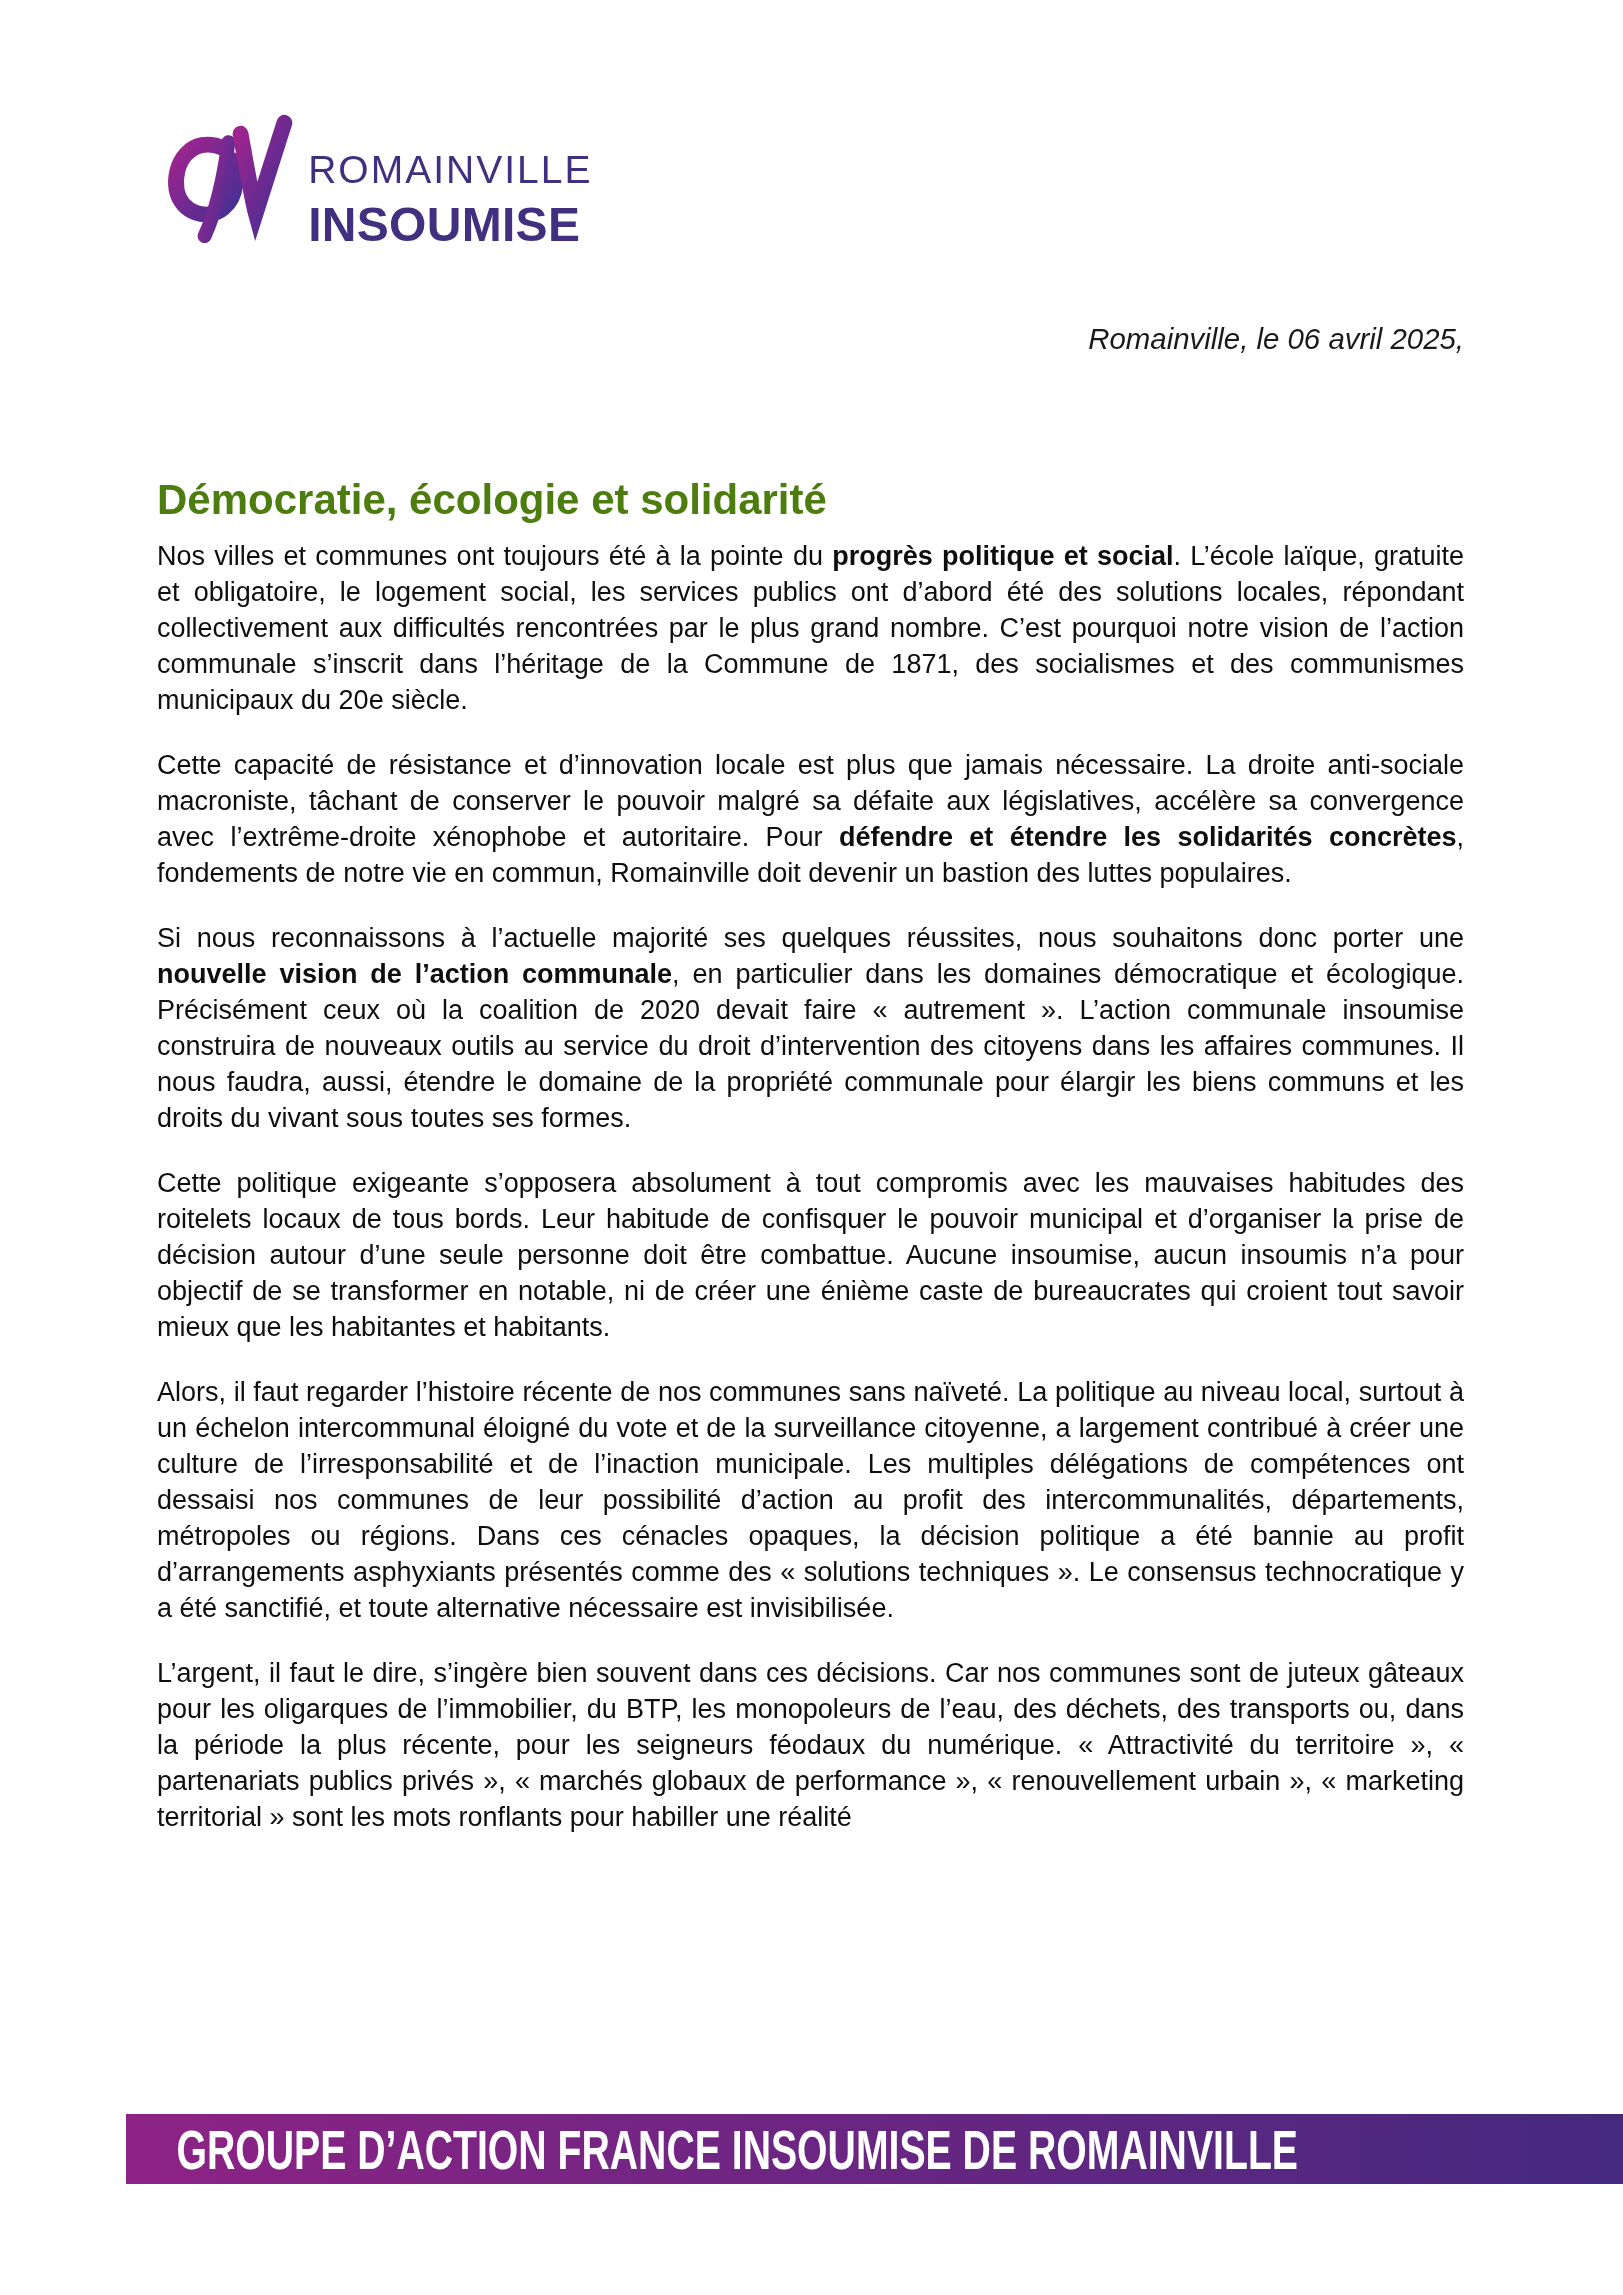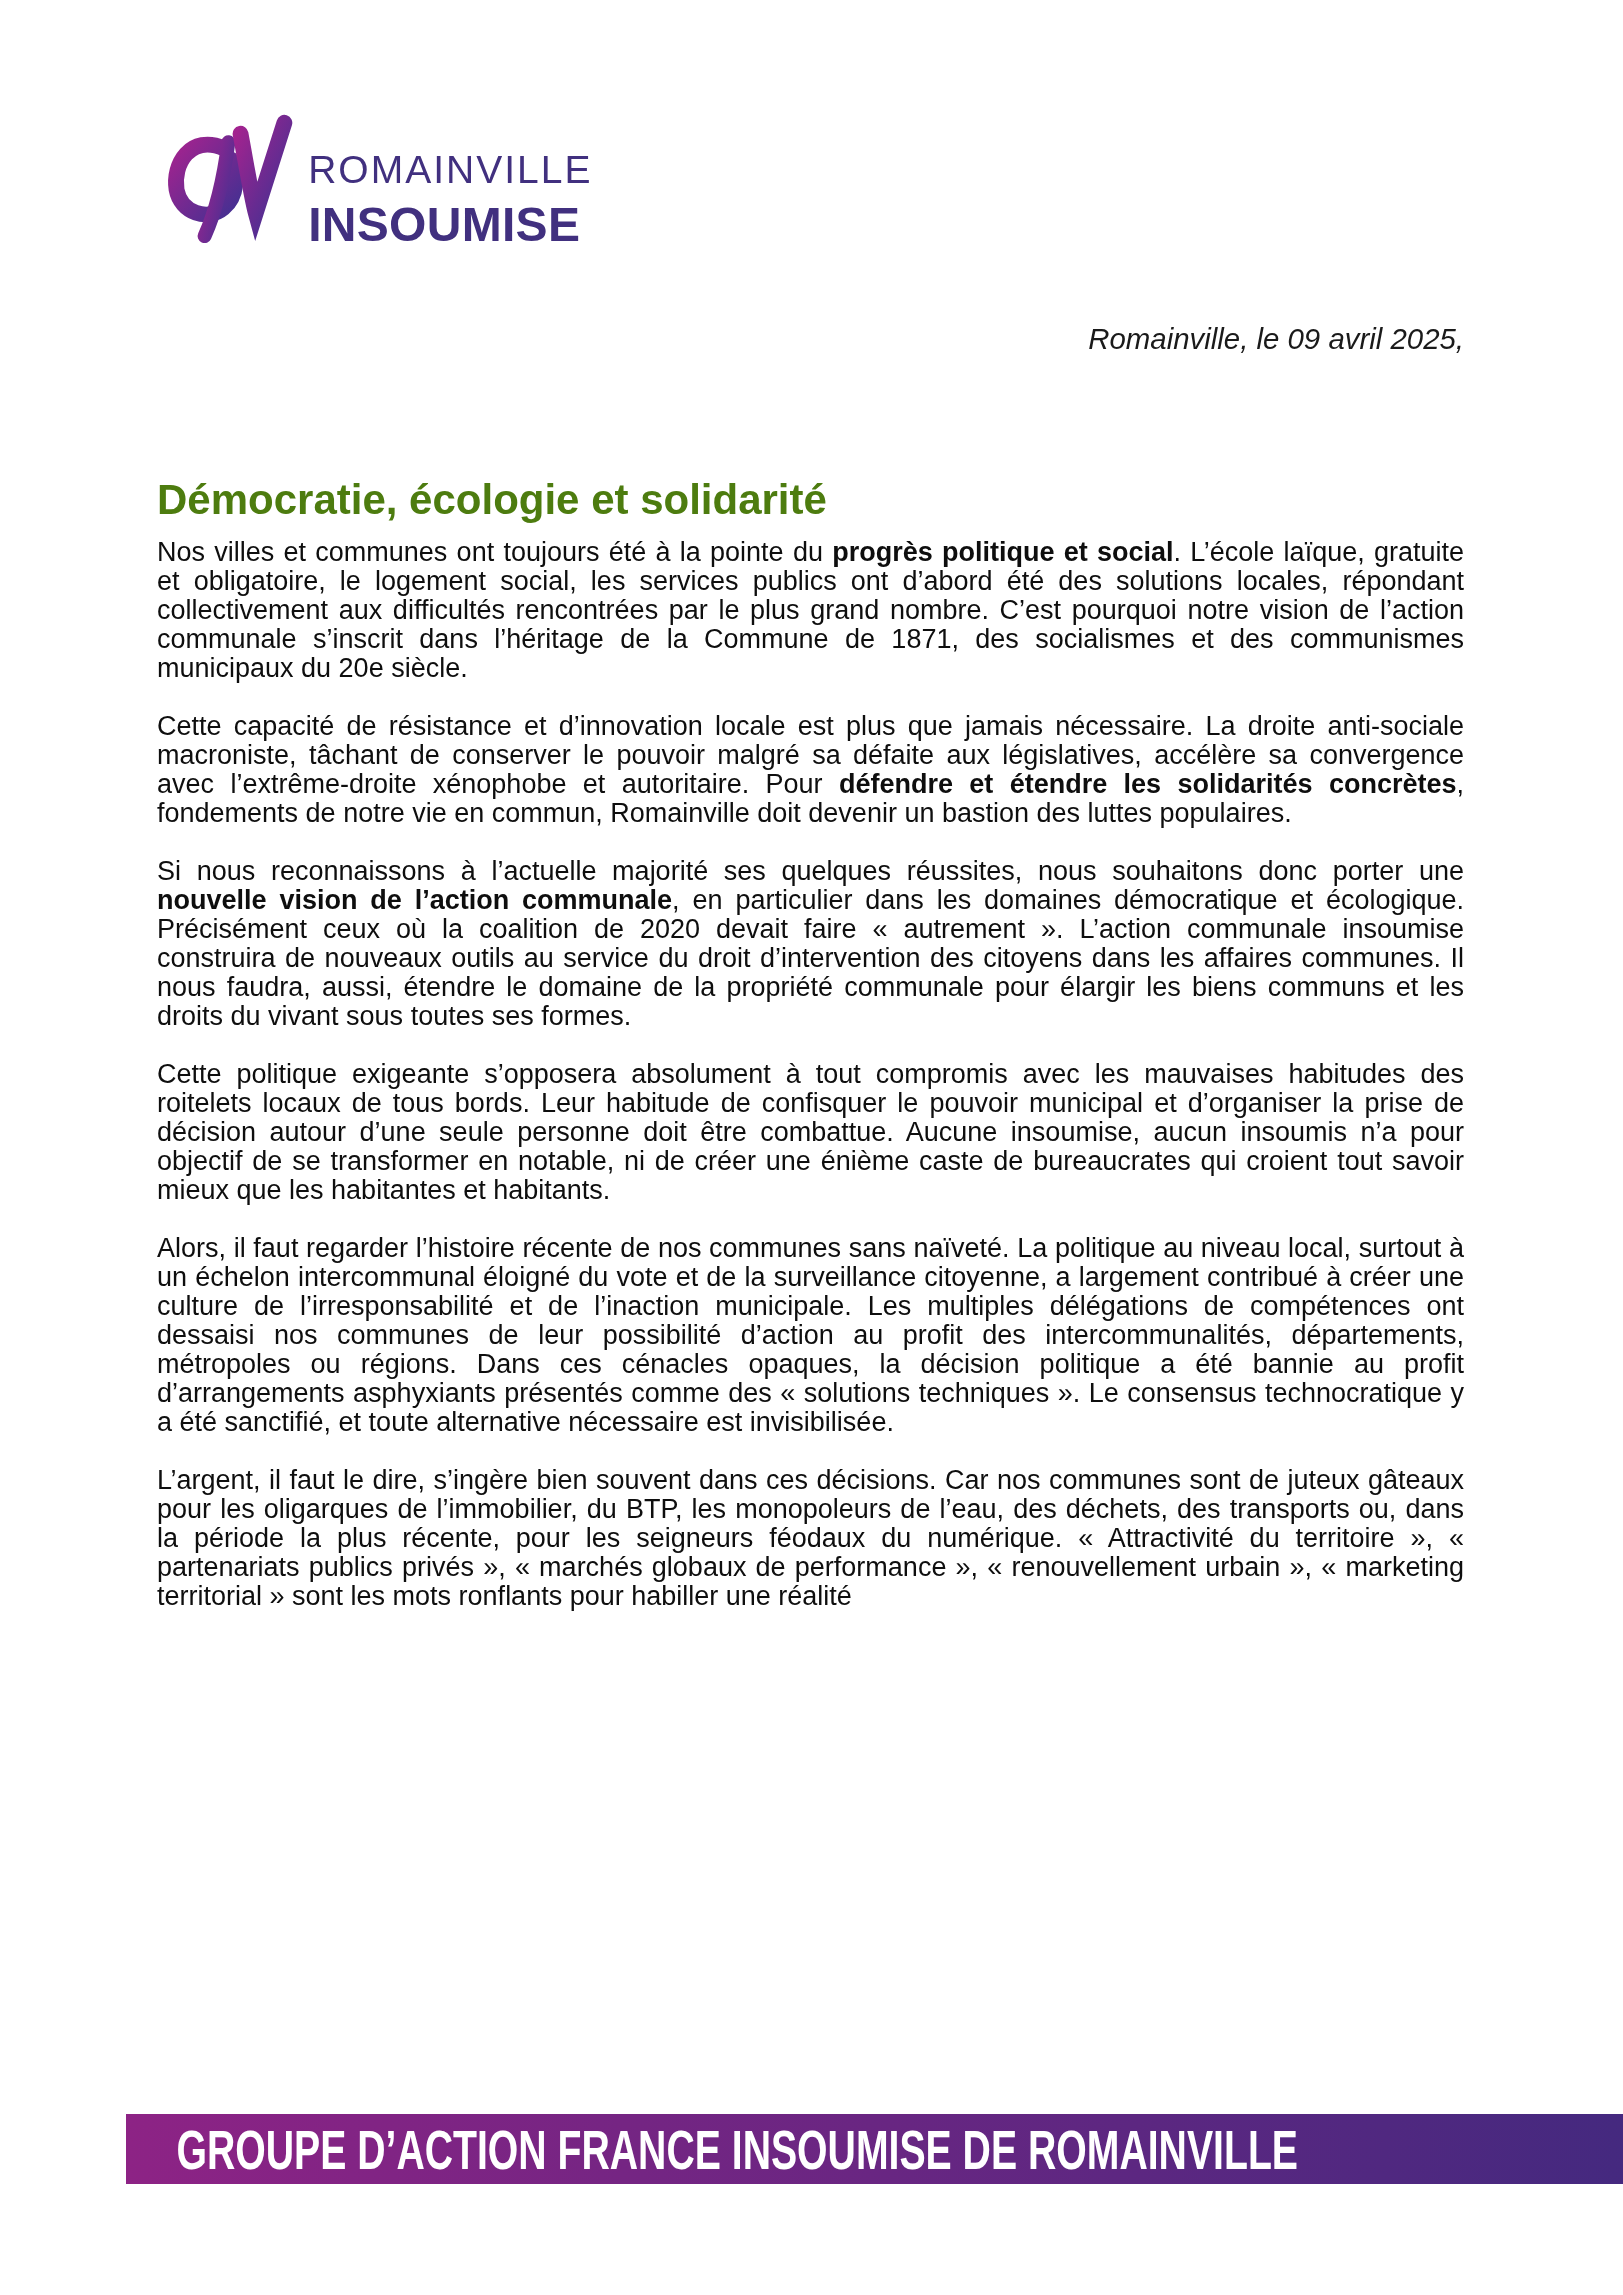--- a/index.html
+++ b/index.html
@@ -66,21 +66,21 @@
   
   .body-text {
     position: absolute;
     left: 157px;
     top: 538px;
     width: 1307px;
   }
   .para {
     margin: 0 0 29px 0;
     font-size: 27px;
-    line-height: 29px;
+    line-height: 36px;
     text-align: justify;
     color: #0e0e0e;
   }
   .para b { font-weight: 700; }
 
   
   .footer-banner {
     position: absolute;
     left: 126px;
     top: 2114px;
@@ -122,21 +122,21 @@
           <path d="M 124 44 C 135 104 143 152 149 174 L 196 26" stroke-width="26"></path>
         </g>
       </svg>
     </div>
     <div class="logo-text">
       <span class="brand-top" style="color: rgb(65, 48, 127);">ROMAINVILLE</span>
       <span class="brand-bottom" style="color: rgb(65, 48, 127);">INSOUMISE</span>
     </div>
   </div>
 
-  <div class="date-line">Romainville, le 09 avril 2025,</div>
+  <div class="date-line">Romainville, le 06 avril 2025,</div>
 
   <h1 class="doc-title">Démocratie, écologie et solidarité</h1>
 
   <div class="body-text">
       <p class="para"><span>Nos villes et communes ont toujours été à la pointe du </span><b>progrès politique et social</b><span>. L’école laïque, gratuite et obligatoire, le logement social, les services publics ont d’abord été des solutions locales, répondant collectivement aux difficultés rencontrées par le plus grand nombre. C’est pourquoi notre vision de l’action communale s’inscrit dans l’héritage de la Commune de 1871, des socialismes et des communismes municipaux du 20e siècle.</span></p>
       <p class="para"><span>Cette capacité de résistance et d’innovation locale est plus que jamais nécessaire. La droite anti-sociale macroniste, tâchant de conserver le pouvoir malgré sa défaite aux législatives, accélère sa convergence avec l’extrême-droite xénophobe et autoritaire. Pour </span><b>défendre et étendre les solidarités concrètes</b><span>, fondements de notre vie en commun, Romainville doit devenir un bastion des luttes populaires.</span></p>
       <p class="para"><span>Si nous reconnaissons à l’actuelle majorité ses quelques réussites, nous souhaitons donc porter une </span><b>nouvelle vision de l’action communale</b><span>, en particulier dans les domaines démocratique et écologique. Précisément ceux où la coalition de 2020 devait faire « autrement ». L’action communale insoumise construira de nouveaux outils au service du droit d’intervention des citoyens dans les affaires communes. Il nous faudra, aussi, étendre le domaine de la propriété communale pour élargir les biens communs et les droits du vivant sous toutes ses formes.</span></p>
       <p class="para"><span>Cette politique exigeante s’opposera absolument à tout compromis avec les mauvaises habitudes des roitelets locaux de tous bords. Leur habitude de confisquer le pouvoir municipal et d’organiser la prise de décision autour d’une seule personne doit être combattue. Aucune insoumise, aucun insoumis n’a pour objectif de se transformer en notable, ni de créer une énième caste de bureaucrates qui croient tout savoir mieux que les habitantes et habitants.</span></p>
       <p class="para"><span>Alors, il faut regarder l’histoire récente de nos communes sans naïveté. La politique au niveau local, surtout à un échelon intercommunal éloigné du vote et de la surveillance citoyenne, a largement contribué à créer une culture de l’irresponsabilité et de l’inaction municipale. Les multiples délégations de compétences ont dessaisi nos communes de leur possibilité d’action au profit des intercommunalités, départements, métropoles ou régions. Dans ces cénacles opaques, la décision politique a été bannie au profit d’arrangements asphyxiants présentés comme des « solutions techniques ». Le consensus technocratique y a été sanctifié, et toute alternative nécessaire est invisibilisée.</span></p>
       <p class="para"><span>L’argent, il faut le dire, s’ingère bien souvent dans ces décisions. Car nos communes sont de juteux gâteaux pour les oligarques de l’immobilier, du BTP, les monopoleurs de l’eau, des déchets, des transports ou, dans la période la plus récente, pour les seigneurs féodaux du numérique. « Attractivité du territoire », « partenariats publics privés », « marchés globaux de performance », « renouvellement urbain », « marketing territorial » sont les mots ronflants pour habiller une réalité</span></p>

